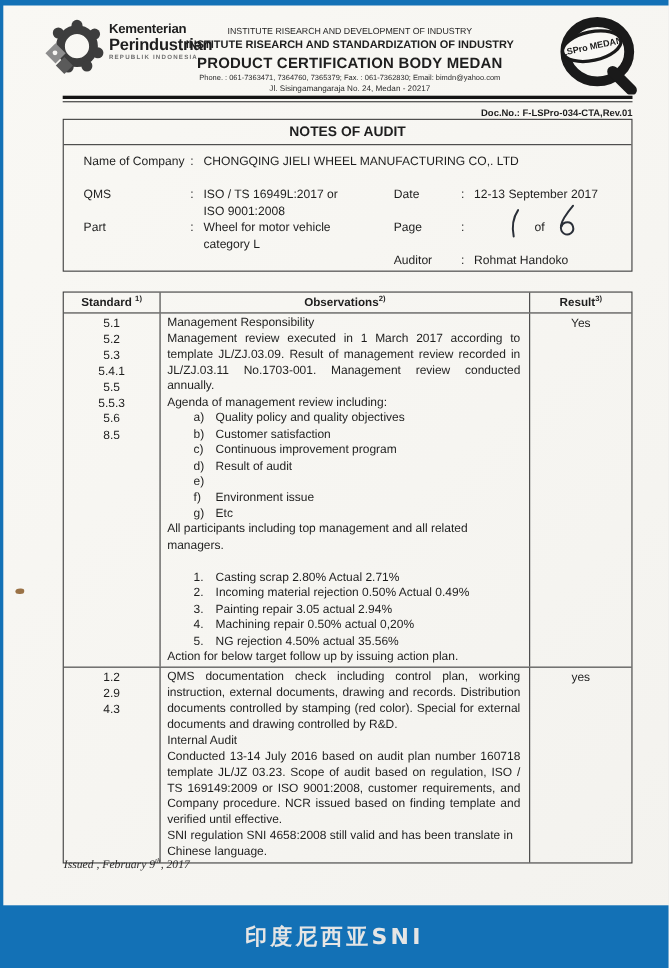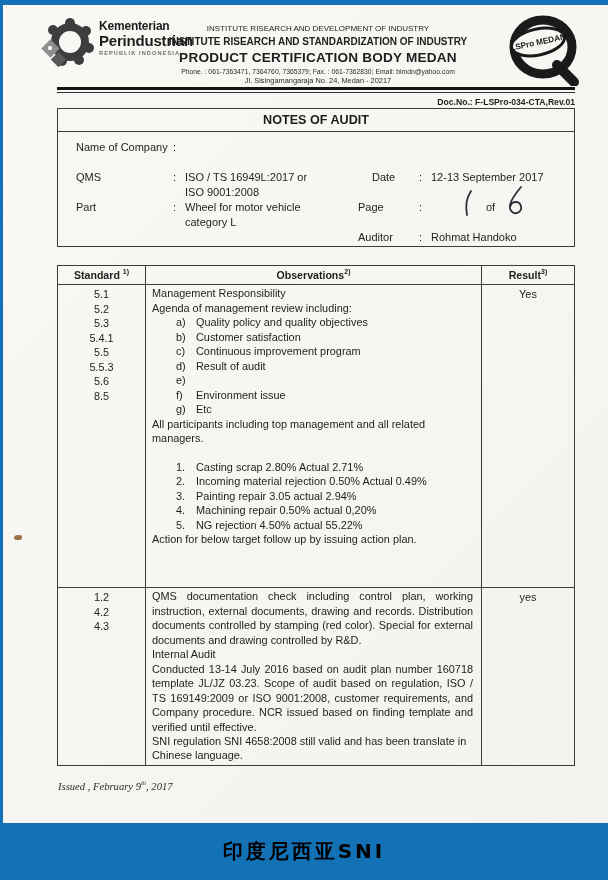--- a/index.html
+++ b/index.html
@@ -9,21 +9,21 @@
     background:linear-gradient(135deg,#f9f8f4 0%,#f6f5f1 55%,#f3f2ee 100%);
     font-family:"Liberation Sans", sans-serif; color:#1e1e1e; overflow:hidden;
   }
   .top-bar  { position:absolute; left:0; top:0; width:608px; height:5px; }
   .left-bar { position:absolute; left:0; top:0; width:3px; height:880px; }
   .bottom-banner {
     position:absolute; left:0; top:823px; width:608px; height:57px;
     display:flex; align-items:center; justify-content:center;
   }
   .bottom-banner .banner-text {
-    color:#000000; font-size:20px; font-weight:bold; letter-spacing:3px;
+    color:#e5e5e5; font-size:20px; font-weight:bold; letter-spacing:3px;
     font-family:"DejaVu Sans", sans-serif;
   }
   
   .logo-left { position:absolute; left:36px; top:16px; }
   .ministry { position:absolute; left:99px; top:20px; line-height:1; }
   .ministry .m1 { font-size:12px; font-weight:bold; letter-spacing:-0.2px; }
   .ministry .m2 { font-size:15px; font-weight:bold; letter-spacing:-0.2px; margin-top:1px; }
   .ministry .m3 { font-size:5.6px; color:#6f6f6f; letter-spacing:1.1px; margin-top:3px; font-weight:bold; }
   .head-center { position:absolute; left:148px; top:24px; width:340px; text-align:center; }
   .head-center .h1 { font-size:8px;  font-weight:normal; }
@@ -118,32 +118,33 @@
 
   <div class="rule-a"></div>
   <div class="rule-b"></div>
   <div class="doc-no">Doc.No.: F-LSPro-034-CTA,Rev.01</div>
 
   <div class="form-box">
     <div class="form-title">NOTES OF AUDIT</div>
 
     <div class="ff" style="left:18px; top:32px;">Name of Company</div>
     <div class="ff" style="left:115px; top:32px;">:</div>
+    <div class="ff" style="left:127px; top:32px;">CHONGQING JIELI WHEEL MANUFACTURING CO,. LTD</div>
 
     <div class="ff" style="left:18px; top:62px;">QMS</div>
     <div class="ff" style="left:115px; top:62px;">:</div>
     <div class="ff" style="left:127px; top:62px;">ISO / TS 16949L:2017 or</div>
     <div class="ff" style="left:127px; top:77px;">ISO  9001:2008</div>
 
     <div class="ff" style="left:18px; top:92px;">Part</div>
     <div class="ff" style="left:115px; top:92px;">:</div>
     <div class="ff" style="left:127px; top:92px;">Wheel for motor vehicle</div>
     <div class="ff" style="left:127px; top:107px;">category L</div>
 
-    <div class="ff" style="left:300px; top:62px;margin-left:14px;">Date</div>
+    <div class="ff" style="left:300px; top:62px;">Date</div>
     <div class="ff" style="left:361px; top:62px;">:</div>
     <div class="ff" style="left:373px; top:62px;">12-13 September 2017</div>
 
     <div class="ff" style="left:300px; top:92px;">Page</div>
     <div class="ff" style="left:361px; top:92px;">:</div>
     <svg class="hand" style="left:403px; top:80px;" width="14" height="28" viewBox="0 0 14 28">
       <path d="M10,2 C6,8 4,16 6,26" fill="none" stroke="#2a2f38" stroke-width="1.8" stroke-linecap="round"></path>
     </svg>
     <div class="ff" style="left:428px; top:92px;">of</div>
     <svg class="hand" style="left:448px; top:76px;" width="18" height="32" viewBox="0 0 18 32">
@@ -168,20 +169,21 @@
         <div>5.2</div>
         <div>5.3</div>
         <div>5.4.1</div>
         <div>5.5</div>
         <div>5.5.3</div>
         <div>5.6</div>
         <div>8.5</div>
       </div>
       <div class="cell c-obs">
         <div>Management Responsibility</div>
+        <div class="jp">Management review executed in 1 March 2017 according to template JL/ZJ.03.09. Result of management review recorded in JL/ZJ.03.11 No.1703-001. Management review conducted annually.</div>
         <div>Agenda of management review including:</div>
         <div class="li">
             <span class="m">a)</span>
             <span class="t">Quality policy and quality objectives</span>
           </div>
         <div class="li">
             <span class="m">b)</span>
             <span class="t">Customer satisfaction</span>
           </div>
         <div class="li">
@@ -216,31 +218,31 @@
         <div class="li">
             <span class="m">3.</span>
             <span class="t">Painting repair 3.05 actual 2.94%</span>
           </div>
         <div class="li">
             <span class="m">4.</span>
             <span class="t">Machining repair 0.50% actual 0,20%</span>
           </div>
         <div class="li">
             <span class="m">5.</span>
-            <span class="t">NG rejection 4.50% actual 55.22%</span>
+            <span class="t">NG rejection 4.50% actual 35.56%</span>
           </div>
         <div>Action for below target follow up by issuing action plan.</div>
       </div>
       <div class="cell c-res">Yes</div>
     </div>
 
     <div class="t-row t-body2">
       <div class="cell c-std">
         <div>1.2</div>
-        <div>4.2</div>
+        <div>2.9</div>
         <div>4.3</div>
       </div>
       <div class="cell c-obs">
         <div class="jp">QMS documentation check including control plan, working instruction, external documents, drawing and records. Distribution documents controlled by stamping (red color). Special for external documents and drawing controlled by R&amp;D.</div>
         <div>Internal Audit</div>
         <div class="jp">Conducted 13-14 July 2016 based on audit plan number 160718 template JL/JZ 03.23. Scope of audit based on regulation, ISO / TS 169149:2009 or ISO 9001:2008, customer requirements, and Company procedure. NCR issued based on finding template and verified until effective.</div>
         <div>SNI regulation SNI 4658:2008 still valid and has been translate in Chinese language.</div>
       </div>
       <div class="cell c-res">yes</div>
     </div>

